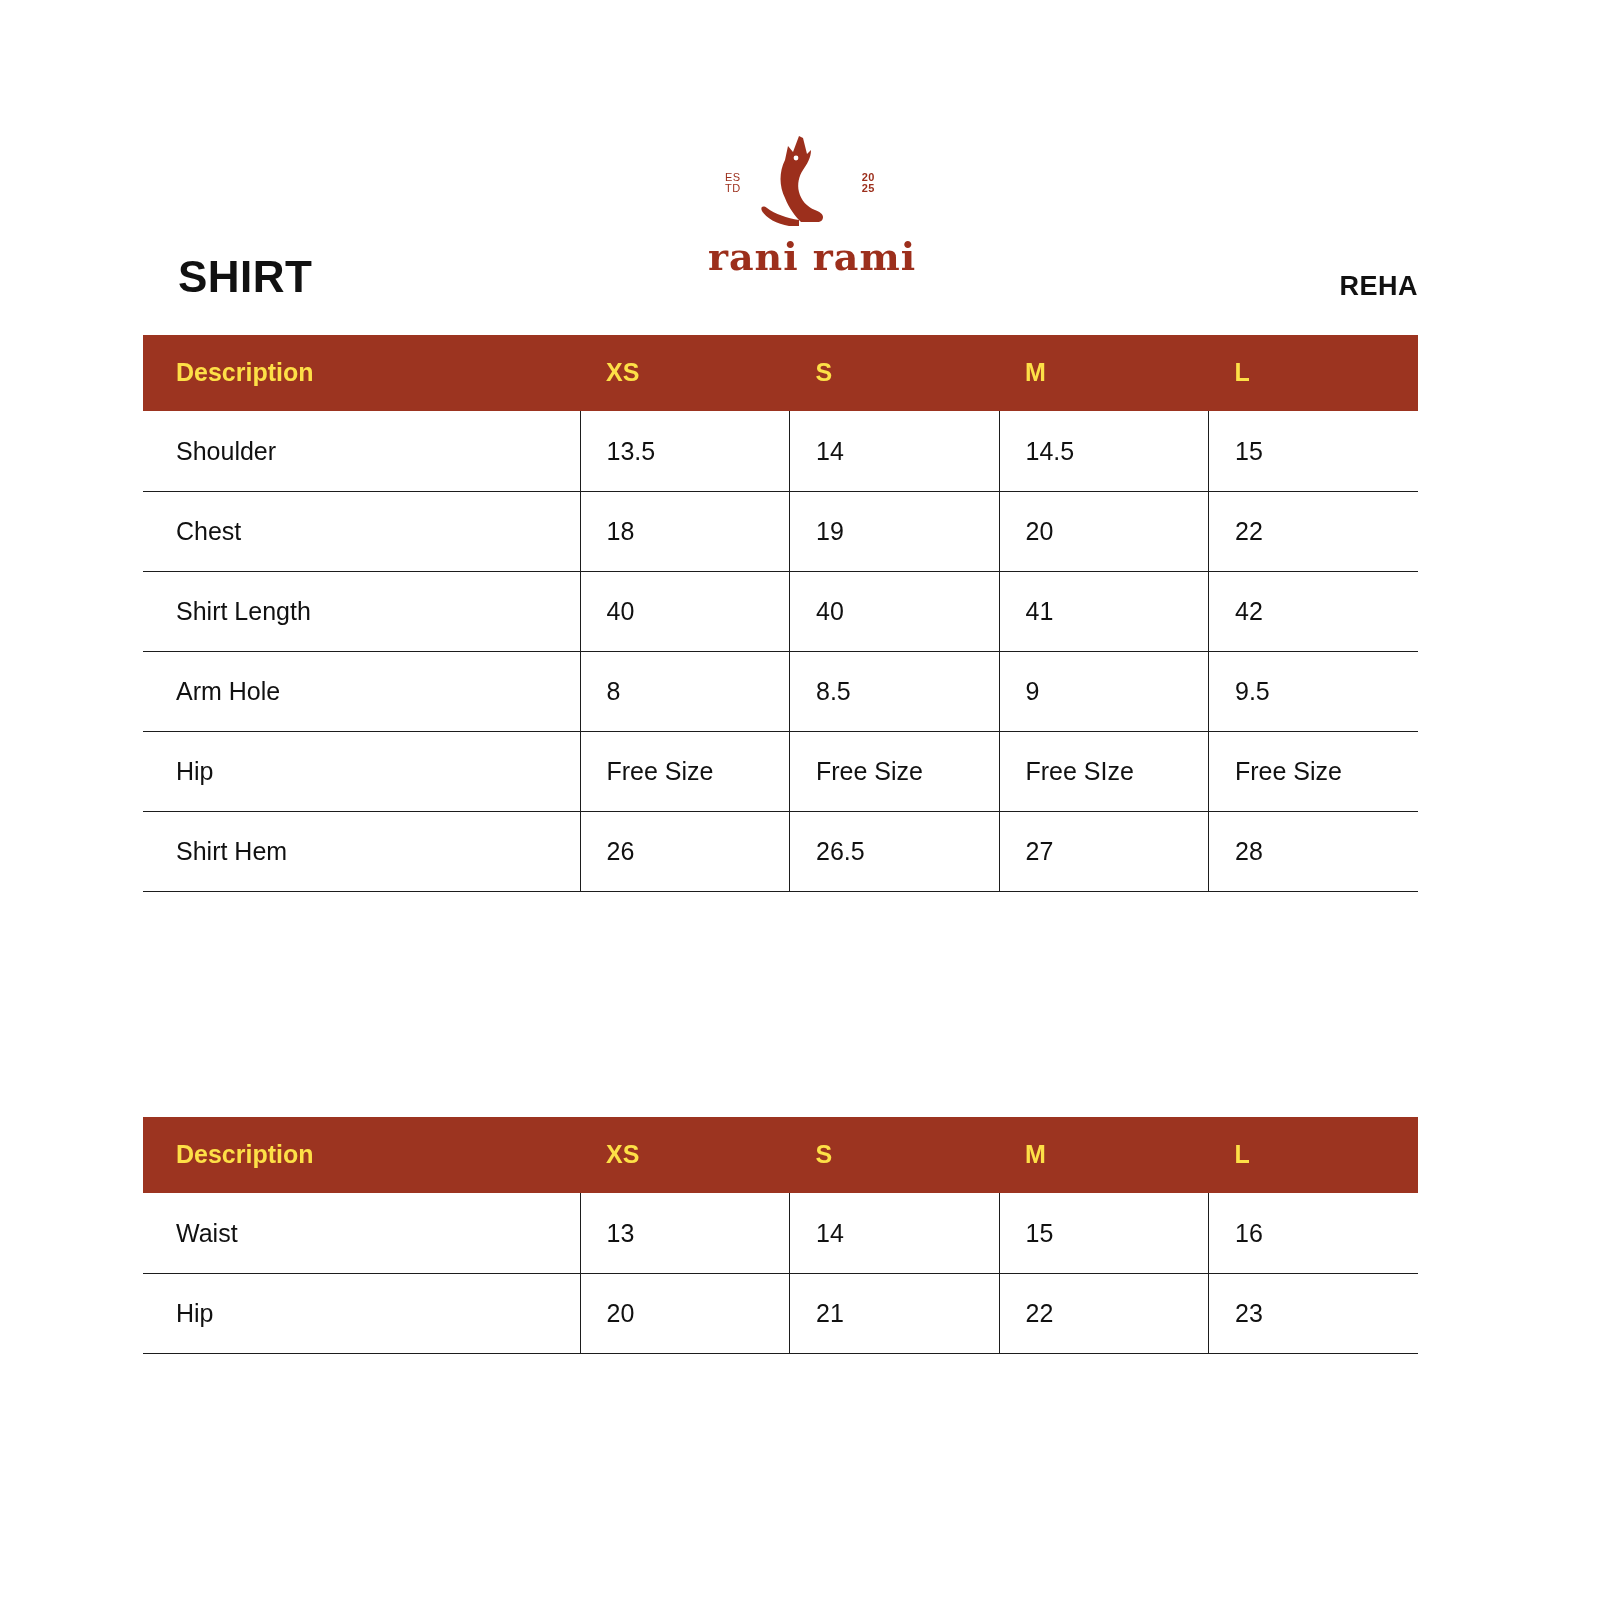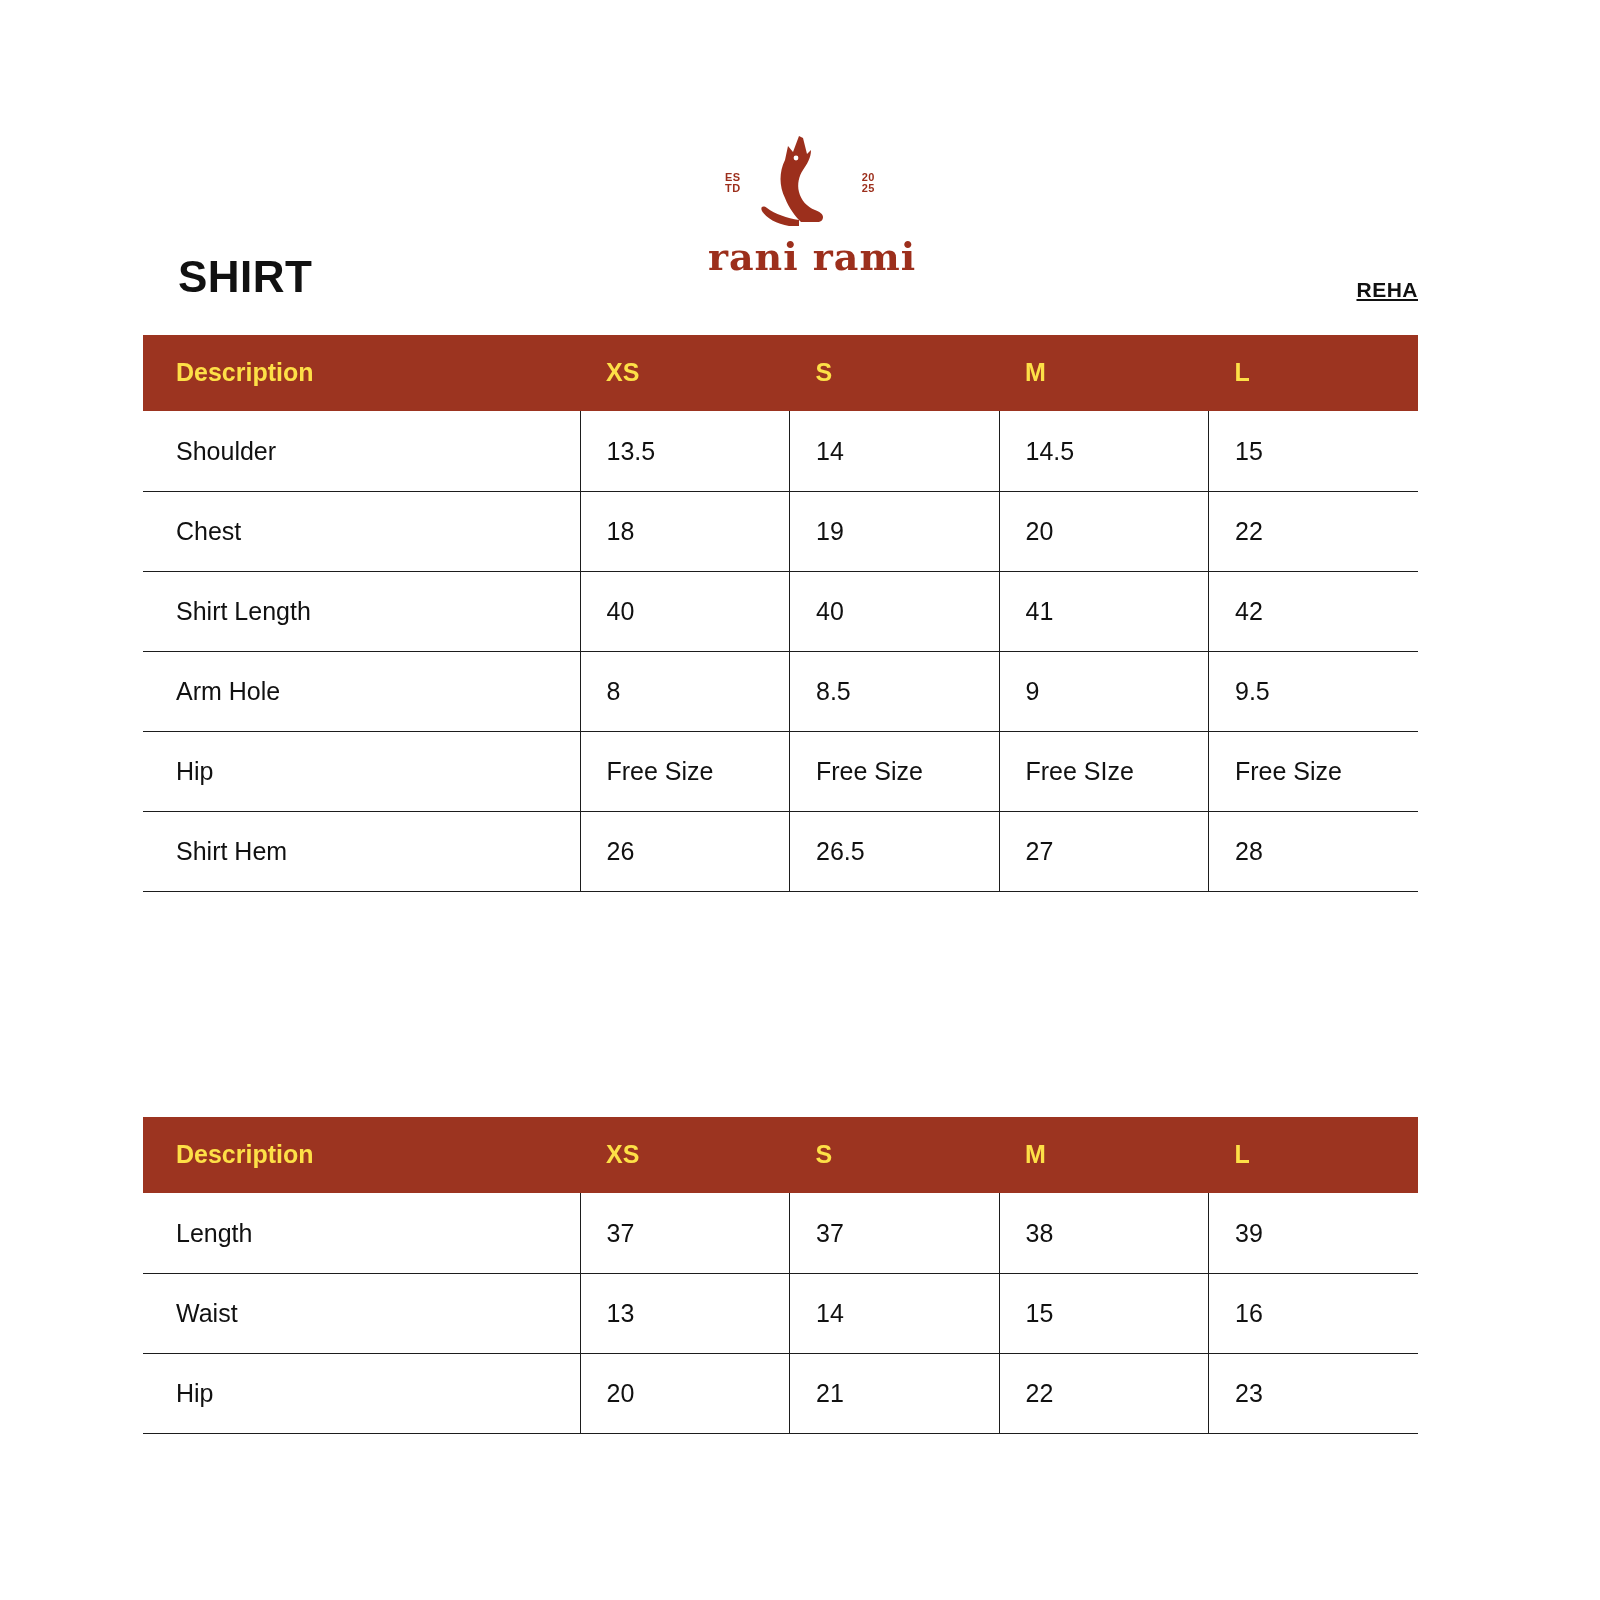--- a/index.html
+++ b/index.html
@@ -37,21 +37,21 @@
     display: flex;
     align-items: center;
     justify-content: center;
   }
   .brand-est {
     position: absolute;
     left: 40px;
     top: 42px;
     font-size: 11px;
     line-height: 11px;
-    font-weight: 700;
+    font-weight: 400;
     color: #9c2f1c;
     letter-spacing: 0.5px;
   }
   .brand-year {
     position: absolute;
     right: 40px;
     top: 42px;
     font-size: 11px;
     line-height: 11px;
     font-weight: 700;
@@ -72,25 +72,24 @@
   
   .section-title {
     font-size: 44px;
     font-weight: 700;
     letter-spacing: 0.5px;
     color: #111111;
     margin: 0;
     text-align: center;
   }
   .style-code {
-    font-size: 21px;
-    font-weight: 700;
-    letter-spacing: 0.5px;
-    color: #111111;
-    text-decoration: underline;
+    font-size: 27px;
+    font-weight: 700;
+    letter-spacing: 0.5px;
+    color: #111111;
   }
   .title-row {
     position: absolute;
     left: 178px;
     width: 1240px;
     display: flex;
     align-items: flex-end;
     justify-content: space-between;
   }
   #shirt-title-row { top: 252px; }
@@ -250,27 +249,20 @@
       <tr>
         <th>Description</th>
         <th class="size-col">XS</th>
         <th class="size-col">S</th>
         <th class="size-col">M</th>
         <th class="size-col">L</th>
       </tr>
     </thead>
     <tbody>
       <tr>
-        <td>Length</td>
-        <td class="size-cell">37</td>
-        <td class="size-cell">37</td>
-        <td class="size-cell">38</td>
-        <td class="size-cell last-col">39</td>
-      </tr>
-      <tr>
         <td>Waist</td>
         <td class="size-cell">13</td>
         <td class="size-cell">14</td>
         <td class="size-cell">15</td>
         <td class="size-cell last-col">16</td>
       </tr>
       <tr>
         <td>Hip</td>
         <td class="size-cell">20</td>
         <td class="size-cell">21</td>

